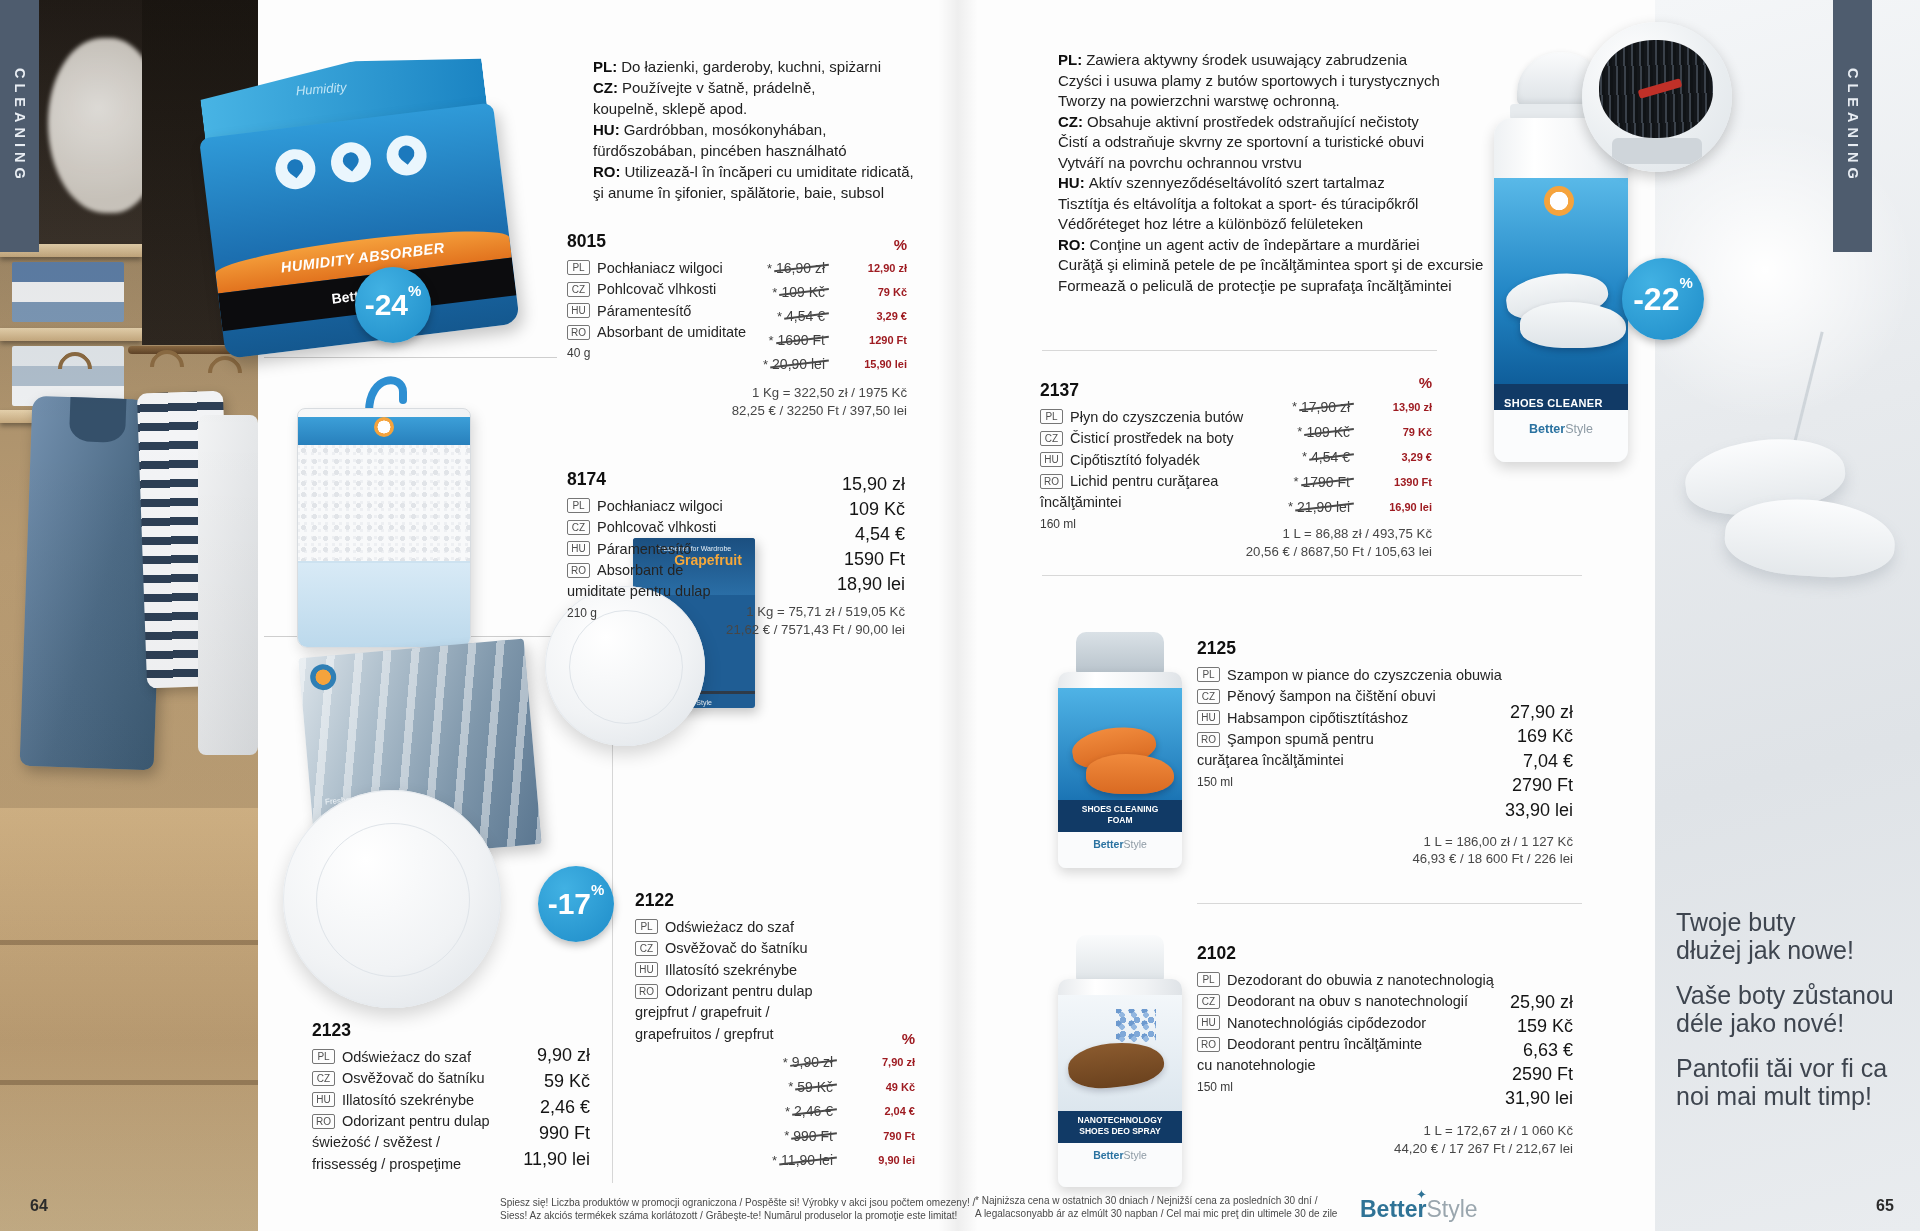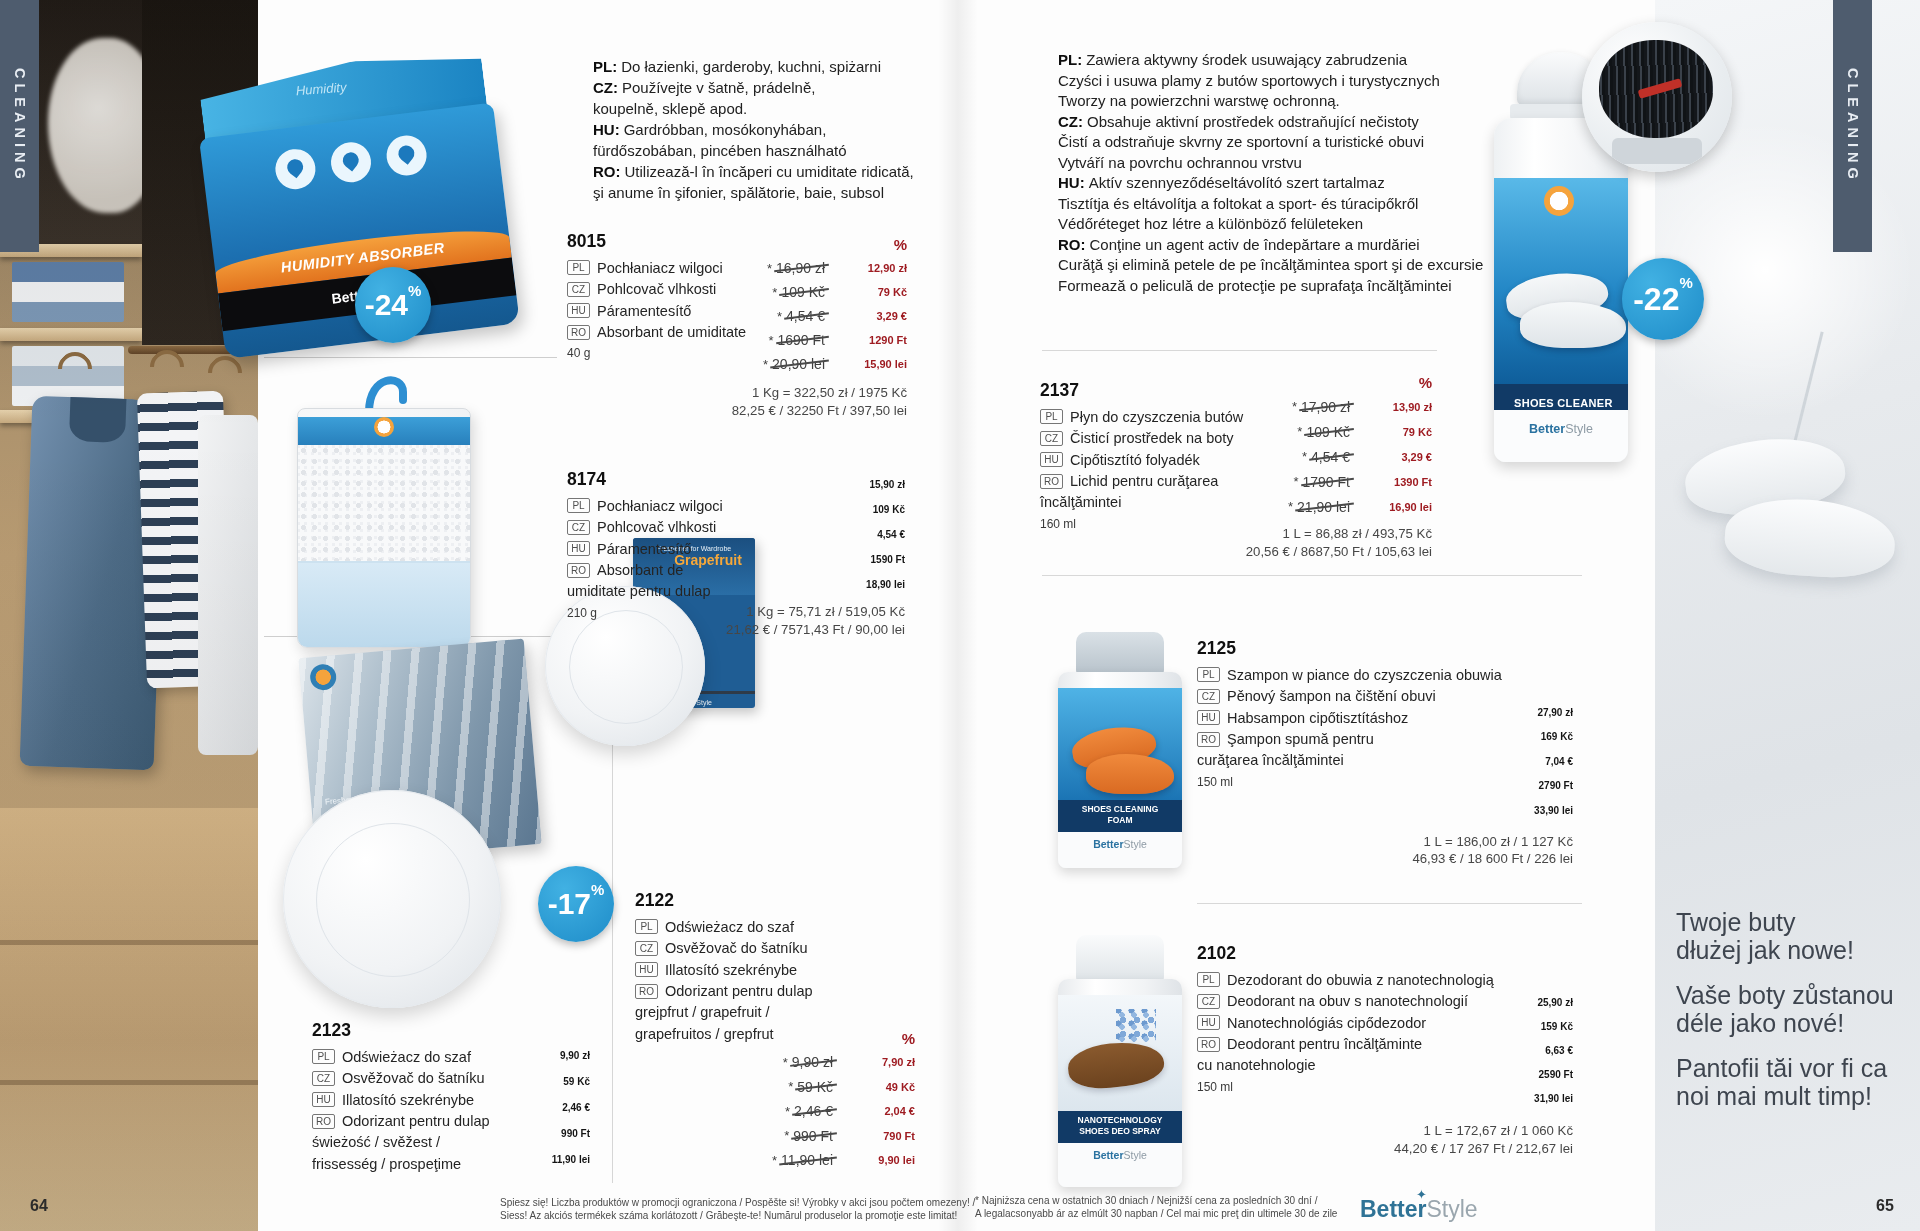--- a/index.html
+++ b/index.html
@@ -59,21 +59,21 @@
   .phead{display:flex;justify-content:flex-end;height:20px;color:#9e1b21;font-weight:bold;font-size:15px;}
   .prow{display:flex;justify-content:flex-end;align-items:center;}
   .grid24 .prow{height:24px;} .grid245 .prow{height:24.5px;} .grid25 .prow{height:25px;}
   .oldwrap{display:flex;justify-content:flex-end;align-items:center;gap:4px;color:#3f3f3f;font-size:14px;white-space:nowrap;}
   .star{font-size:13px;color:#3f3f3f;}
   .op{position:relative;display:inline-block;}
   .op::after{content:"";position:absolute;left:-2px;right:-4px;top:46%;height:1.5px;background:#4a4a4a;transform:rotate(-7deg);}
   .newp{width:82px;text-align:right;color:#9e1b21;font-weight:bold;font-size:11px;white-space:nowrap;}
   .units{text-align:right;color:#474747;font-size:13.2px;line-height:17.5px;white-space:nowrap;}
   .pcol{position:absolute;z-index:4;}
-  .pcol .pr{display:flex;justify-content:flex-end;align-items:center;font-weight:bold;font-size:10px;color:#141414;white-space:nowrap;}
+  .pcol .pr{display:flex;justify-content:flex-end;align-items:center;font-weight:normal;font-size:18px;color:#141414;white-space:nowrap;}
   .h24 .pr{height:24px;} .h245 .pr{height:24.5px;} .h25 .pr{height:25px;} .h26 .pr{height:26px;}
 
   
   .badge{position:absolute;border-radius:50%;background:radial-gradient(circle at 35% 30%,#41b1e3,#1e8cc8);color:#fff;display:flex;justify-content:center;box-shadow:0 3px 9px rgba(0,0,0,.28);z-index:7;}
   .badge .bnum{font-weight:bold;font-size:30px;line-height:76px;}
   .badge .bpct{font-weight:bold;font-size:15px;margin-top:15px;}
 
   
   .hum{left:190px;top:46px;width:345px;height:318px;z-index:3;}
   .hum-box{position:absolute;left:18px;top:16px;width:296px;height:282px;transform:rotate(-7deg);}
@@ -114,21 +114,21 @@
   .b22-brand{position:absolute;bottom:2px;left:0;right:0;text-align:center;color:#fff;font-size:7px;}
   .disk2122{left:0;top:48px;width:160px;height:160px;}
 
   .bottle{left:1484px;top:52px;width:154px;height:410px;z-index:3;}
   .bt-cap{position:absolute;left:33px;top:0;width:88px;height:54px;background:linear-gradient(180deg,#fafbfc,#dde2e6);border-radius:44px 44px 8px 8px/40px 40px 6px 6px;box-shadow:inset 0 -4px 6px rgba(0,0,0,.07),0 2px 6px rgba(0,0,0,.12);}
   .bt-ring{position:absolute;left:26px;top:52px;width:102px;height:16px;background:#e7ebee;border-radius:4px;}
   .bt-body{position:absolute;left:10px;top:66px;width:134px;height:344px;background:linear-gradient(90deg,#eef1f3,#ffffff 30%,#f2f4f6 75%,#e2e6ea);border-radius:18px 18px 12px 12px;overflow:hidden;box-shadow:0 6px 14px rgba(0,0,0,.16);}
   .bt-label{position:absolute;top:60px;left:0;right:0;height:206px;background:linear-gradient(180deg,#59b9e8 0%,#2387c6 55%,#0f5e9b 100%);}
   .bt-logo{position:absolute;left:50px;top:8px;width:30px;height:30px;border-radius:50%;background:radial-gradient(#fefefe 42%,#f5a33c 45%);}
   .shoe{position:absolute;background:linear-gradient(180deg,#f6f8f9,#dfe4e8);border-radius:46% 54% 40% 40%;box-shadow:0 3px 6px rgba(0,0,30,.25);}
-  .bt-band{position:absolute;top:266px;left:0;right:0;height:38px;background:#113a66;color:#fff;font-weight:bold;font-size:11px;display:flex;align-items:center;padding-left:20px;letter-spacing:.3px;}
+  .bt-band{position:absolute;top:266px;left:0;right:0;height:38px;background:#113a66;color:#fff;font-weight:bold;font-size:11px;display:flex;align-items:center;padding-left:10px;letter-spacing:.3px;}
   .bt-bottom{position:absolute;top:292px;left:0;right:0;bottom:0;background:#fbfcfd;display:flex;align-items:flex-start;justify-content:center;padding-top:12px;font-size:12.5px;}
   .bt-bottom b{color:#2a72a0;} .bt-bottom .lt{color:#8e9ba5;}
 
   .brushc{position:absolute;left:1582px;top:22px;width:150px;height:150px;border-radius:50%;background:radial-gradient(circle at 35% 30%,#ffffff,#e9edf0 60%,#dfe4e8);box-shadow:0 5px 14px rgba(0,0,0,.20);overflow:hidden;z-index:5;}
   .bristles{position:absolute;left:17px;top:18px;width:114px;height:98px;border-radius:48%;background:repeating-linear-gradient(88deg,#14171b 0 3px,#3a414a 3px 5px,#101316 5px 8px);}
   .bru-red{position:absolute;left:56px;top:62px;width:44px;height:9px;background:#c03028;transform:rotate(-16deg);border-radius:3px;}
   .bru-base{position:absolute;left:30px;bottom:8px;width:90px;height:26px;background:#cfd5da;border-radius:6px;}
 
   .can{position:absolute;z-index:3;}
   .cn-cap{position:absolute;left:24px;top:0;width:88px;height:42px;border-radius:10px 10px 4px 4px;}

